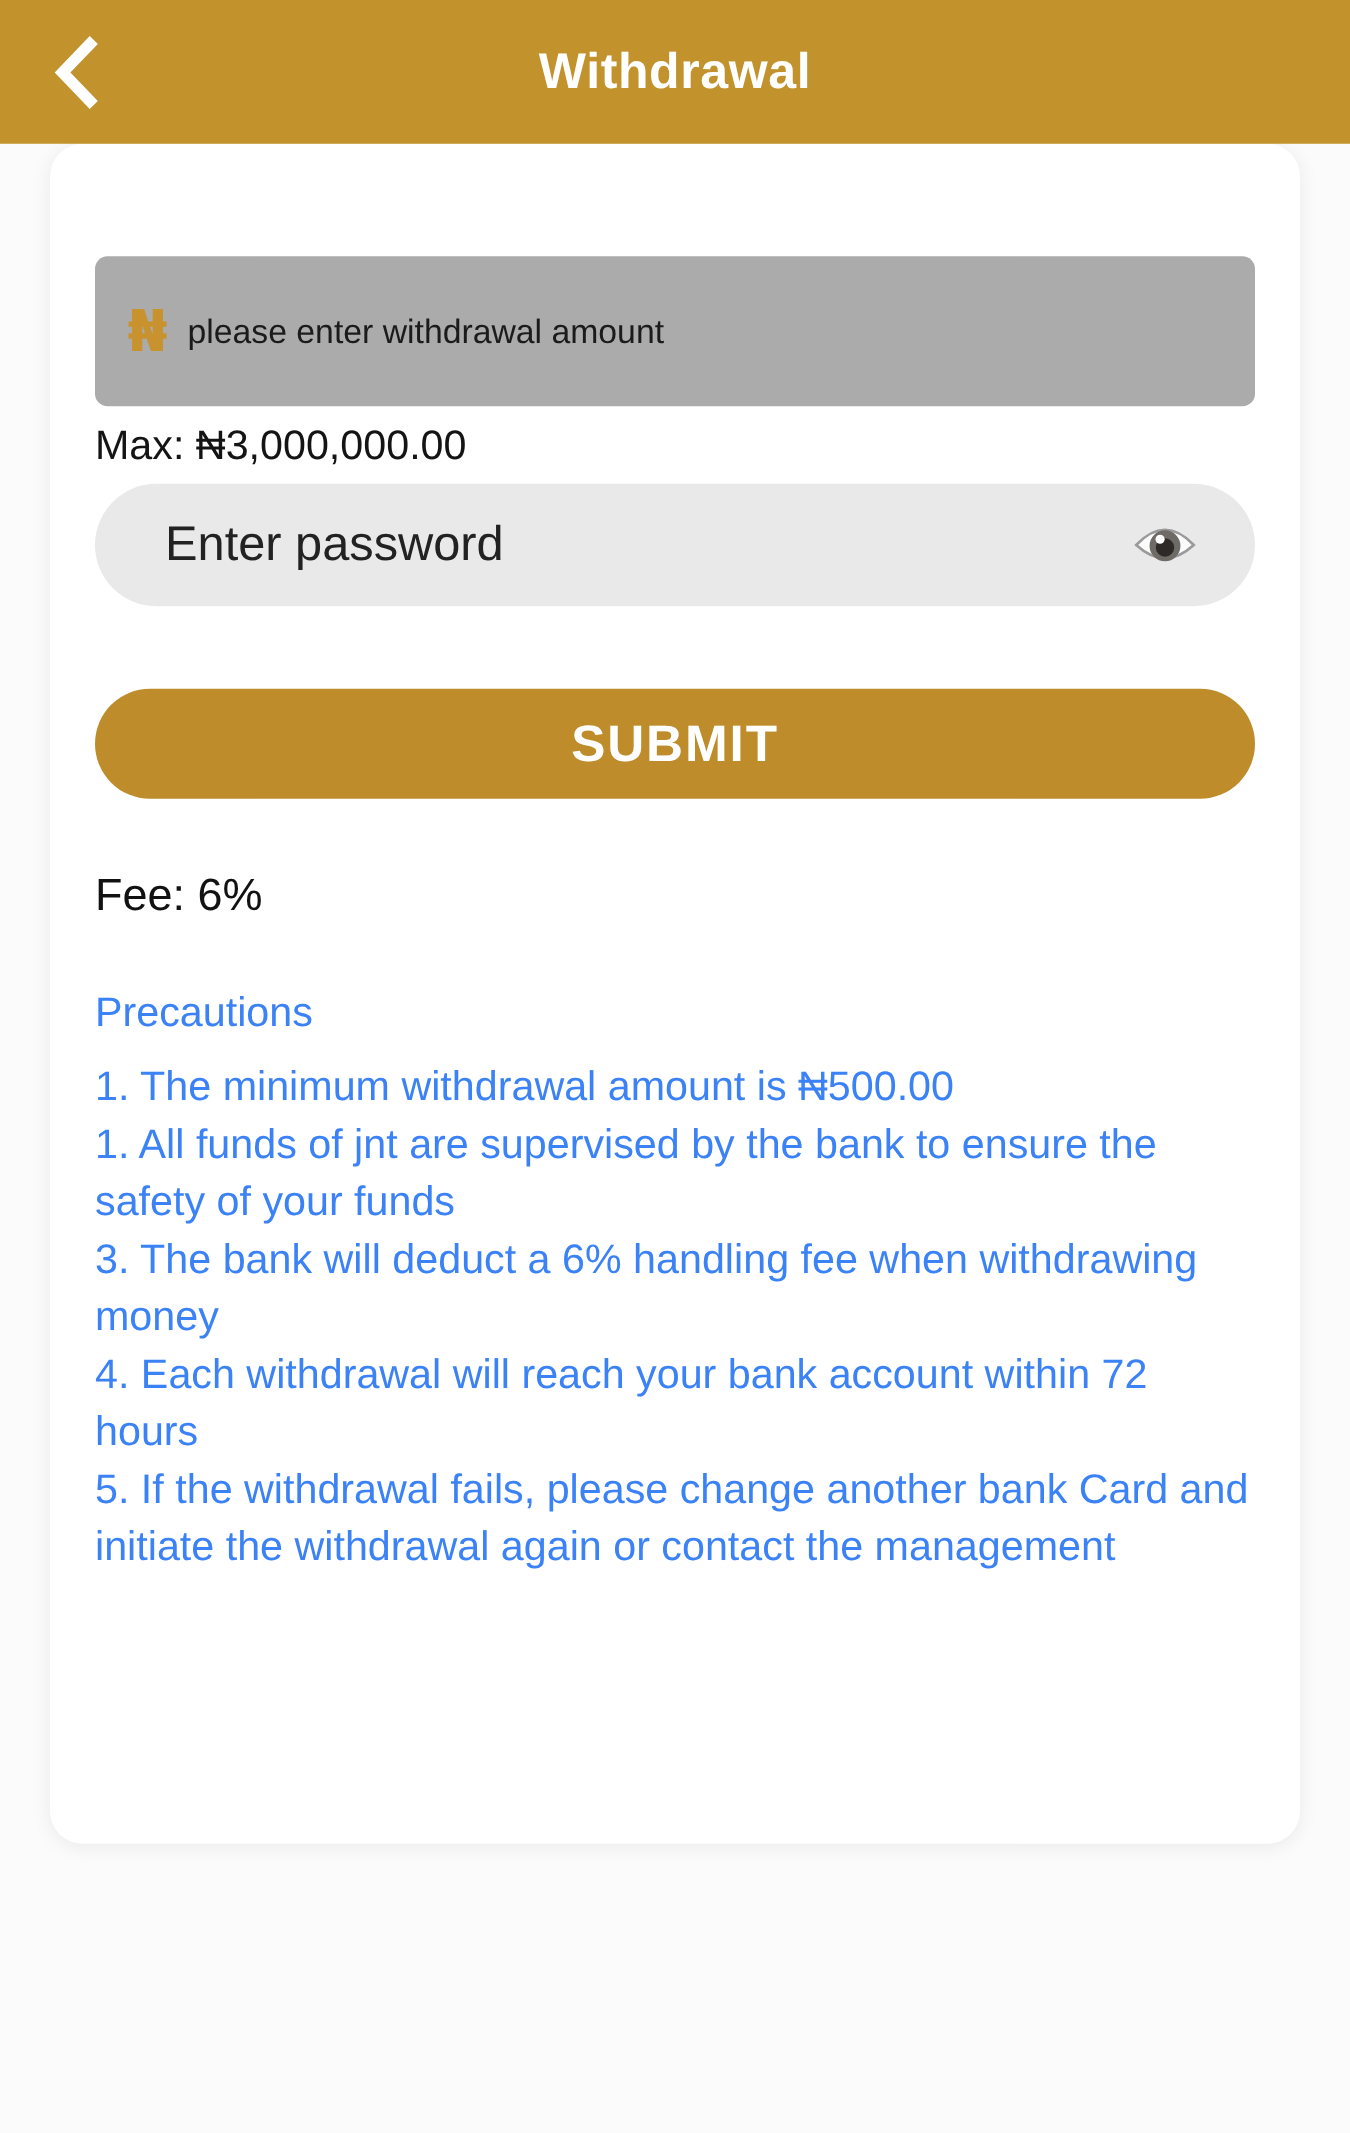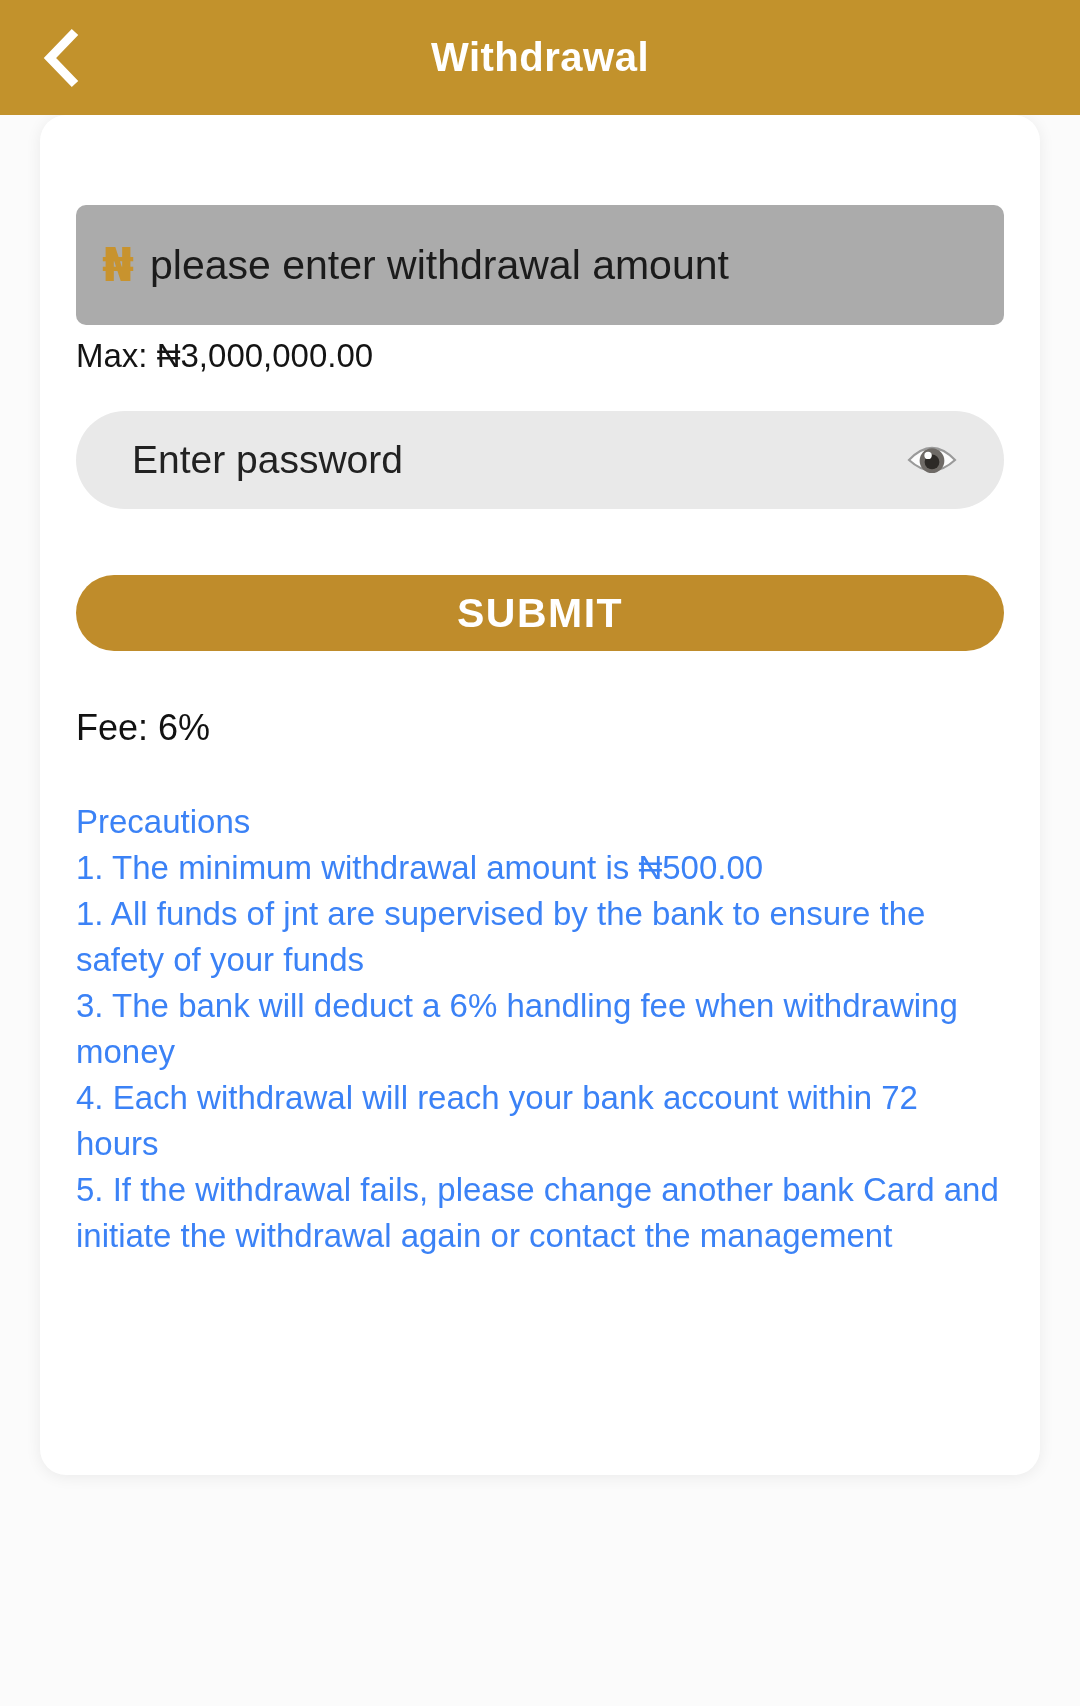--- a/index.html
+++ b/index.html
@@ -57,38 +57,38 @@
     font-size: 46px;
     font-weight: bold;
     margin-right: 16px;
     font-family: "DejaVu Sans", sans-serif;
   }
   .amount-field input {
     flex: 1;
     background: transparent;
     border: none;
     outline: none;
-    font-size: 41px;
+    font-size: 27px;
     color: #1b1b1b;
     font-family: "Liberation Sans", "DejaVu Sans", sans-serif;
   }
   .amount-field input::placeholder { color: #1b1b1b; opacity: 1; }
   
   .limits-row {
     display: flex;
     justify-content: space-between;
     margin-top: 12px;
     font-size: 33px;
     color: #141414;
     font-family: "Liberation Sans", "DejaVu Sans", sans-serif;
   }
   
   .password-field {
     position: relative;
-    margin-top: 36px;
+    margin-top: 12px;
     height: 98px;
     background: #E9E9E9;
     border-radius: 50px;
     display: flex;
     align-items: center;
     padding: 0 120px 0 56px;
   }
   .password-field input {
     flex: 1;
     background: transparent;
@@ -108,21 +108,21 @@
     border: none;
     padding: 0;
     cursor: pointer;
     display: flex; align-items: center; justify-content: center;
   }
   
   .submit-btn {
     display: block;
     width: 100%;
     margin-top: 66px;
-    height: 76px;
+    height: 88px;
     background: #BF8C2B;
     border: none;
     border-radius: 46px;
     color: #ffffff;
     font-size: 41px;
     font-weight: bold;
     letter-spacing: 1.5px;
     cursor: pointer;
     font-family: "Liberation Sans", "DejaVu Sans", sans-serif;
   }
@@ -134,21 +134,21 @@
   }
   
   .precautions {
     margin-top: 50px;
     font-size: 33px;
     line-height: 46px;
     color: #3b82f6;
   }
   .precautions p { margin: 0; }
   .precaution-item { margin-top: 46px; }
-  .precaution-item.first { margin-top: 0; }
+  .precaution-item.first { margin-top: 13px; }
 </style>
 </head>
 <body>
 
 <header class="app-header">
   <button class="back-btn">
     <span style="display:flex;">
       <svg width="38" height="62" viewBox="0 0 38 62">
         <polyline points="32,5 7,31 32,57" fill="none" stroke="#ffffff" stroke-width="9" stroke-linecap="butt" stroke-linejoin="miter"></polyline>
       </svg>

